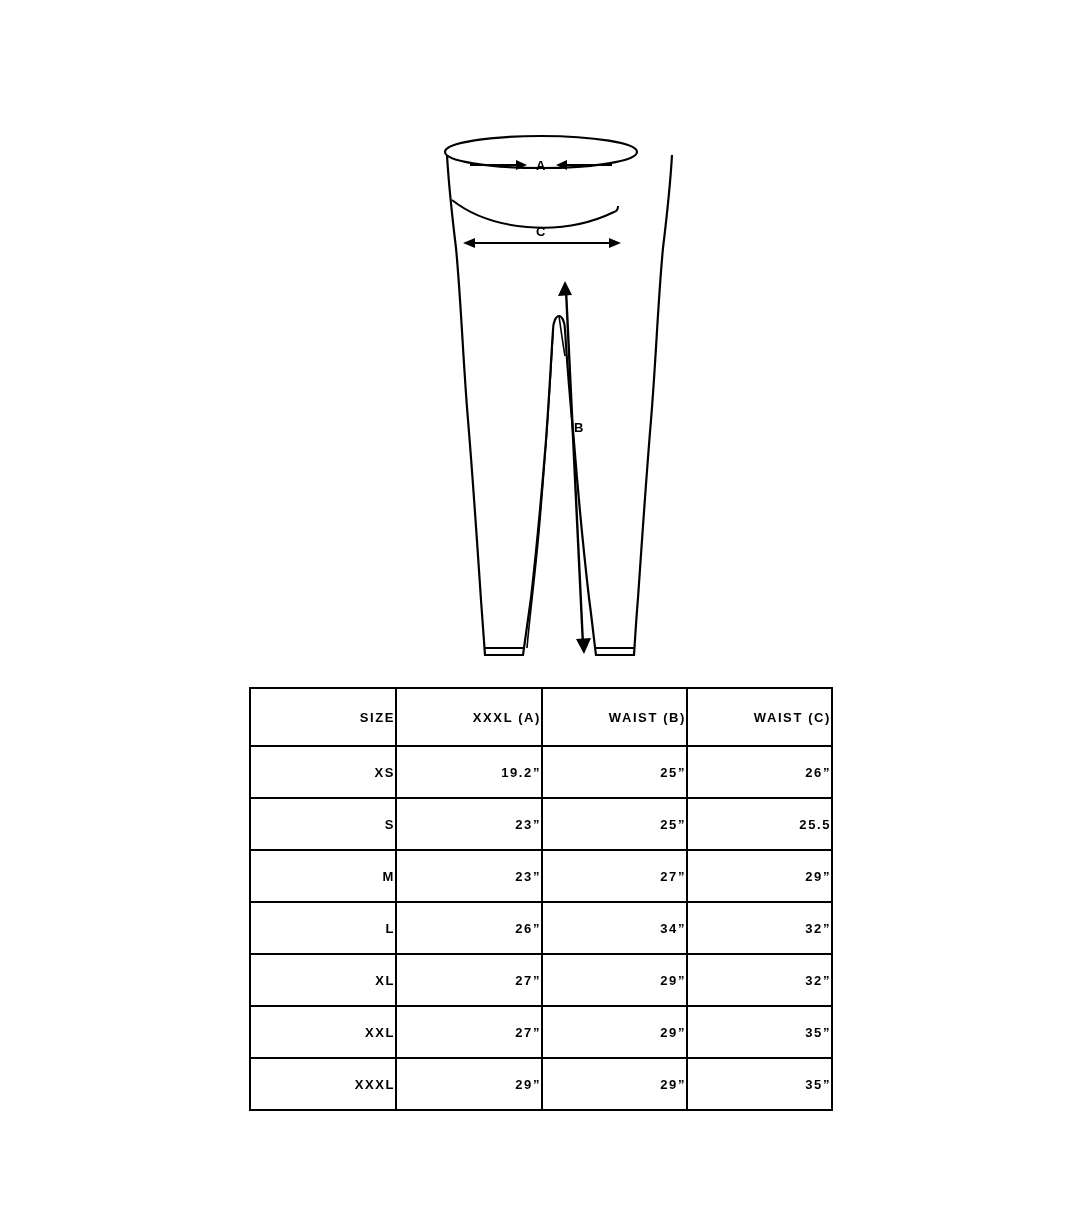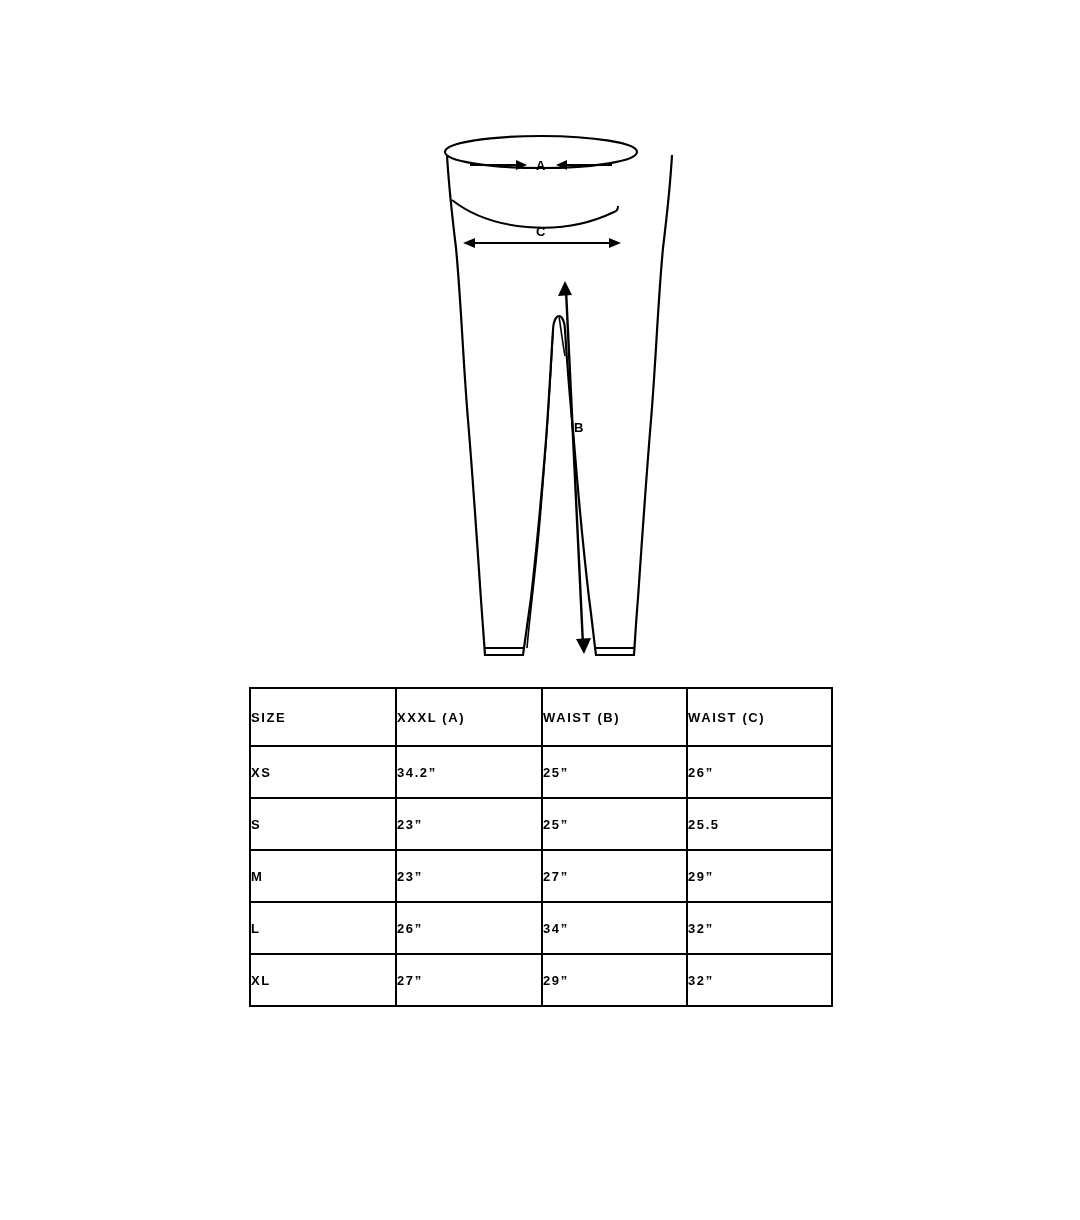--- a/index.html
+++ b/index.html
@@ -50,21 +50,21 @@
   }
   table.size-table {
     border-collapse: collapse;
     width: 582px;
     table-layout: fixed;
   }
   table.size-table td,
   table.size-table th {
     border: 2px solid #000000;
     height: 50px;
-    text-align: left;
+    text-align: right;
     vertical-align: middle;
     font-family: "Liberation Sans", sans-serif;
     font-size: 13px;
     font-weight: bold;
     letter-spacing: 1.6px;
     color: #000000;
     padding: 0;
   }
   table.size-table thead th {
     height: 56px;
@@ -152,21 +152,21 @@
         <tr>
           <th>SIZE</th>
           <th>XXXL (A)</th>
           <th>WAIST (B)</th>
           <th>WAIST (C)</th>
         </tr>
       </thead>
       <tbody>
         <tr>
           <td>XS</td>
-          <td>34.2”</td>
+          <td>19.2”</td>
           <td>25”</td>
           <td>26”</td>
         </tr>
         <tr>
           <td>S</td>
           <td>23”</td>
           <td>25”</td>
           <td>25.5</td>
         </tr>
         <tr>
@@ -180,17 +180,29 @@
           <td>26”</td>
           <td>34”</td>
           <td>32”</td>
         </tr>
         <tr>
           <td>XL</td>
           <td>27”</td>
           <td>29”</td>
           <td>32”</td>
         </tr>
+        <tr>
+          <td>XXL</td>
+          <td>27”</td>
+          <td>29”</td>
+          <td>35”</td>
+        </tr>
+        <tr>
+          <td>XXXL</td>
+          <td>29”</td>
+          <td>29”</td>
+          <td>35”</td>
+        </tr>
       </tbody>
     </table>
   </div>
 
 </div>
 
 </body></html>

